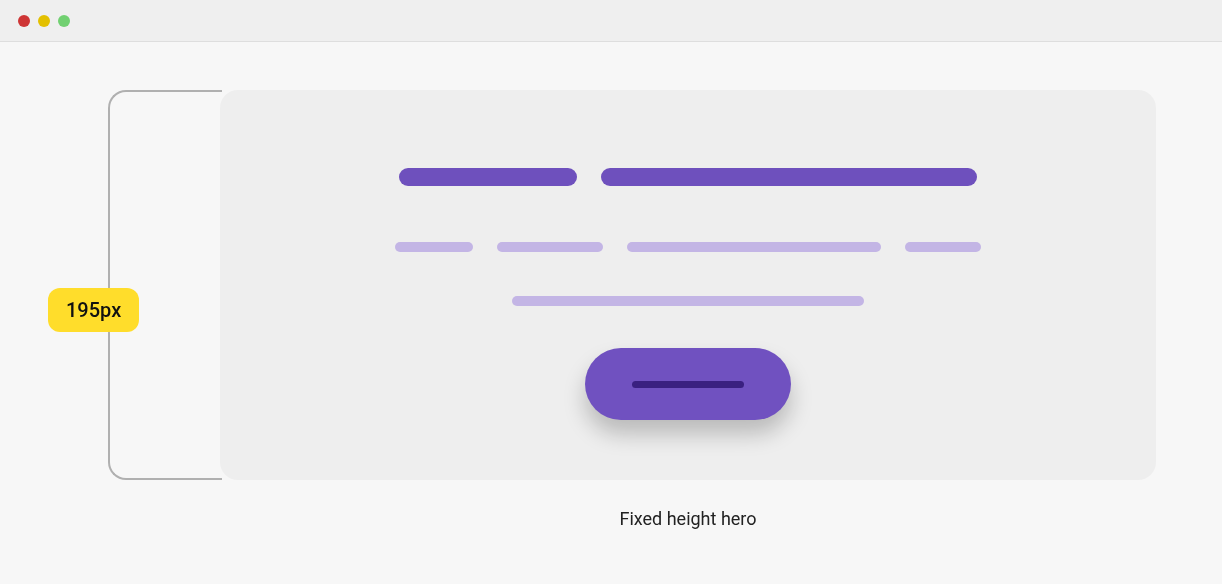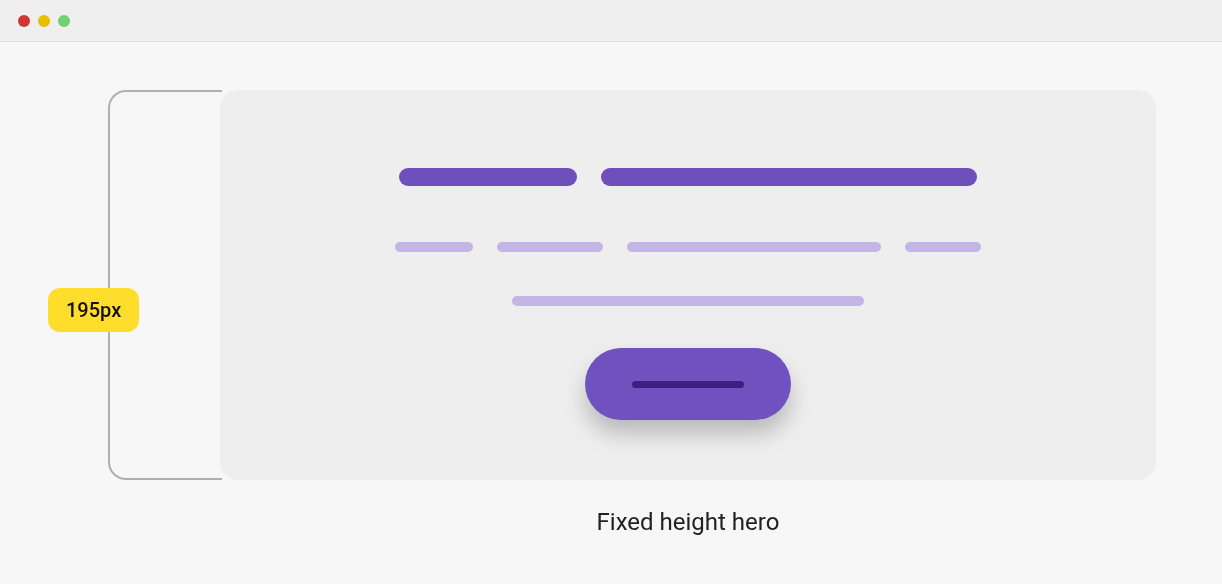--- a/index.html
+++ b/index.html
@@ -137,21 +137,21 @@
     
     .button-inner-bar {
       width: 112px;
       height: 7px;
       background: #3a2080;
       border-radius: 4px;
     }
     
     .caption {
       text-align: center;
-      font-size: 24px;
+      font-size: 18px;
       color: #222;
       margin-top: 28px;
       margin-left: 154px;
       width: 936px;
     }
   </style>
 </head>
 <body>
 
 <div class="window-chrome">

